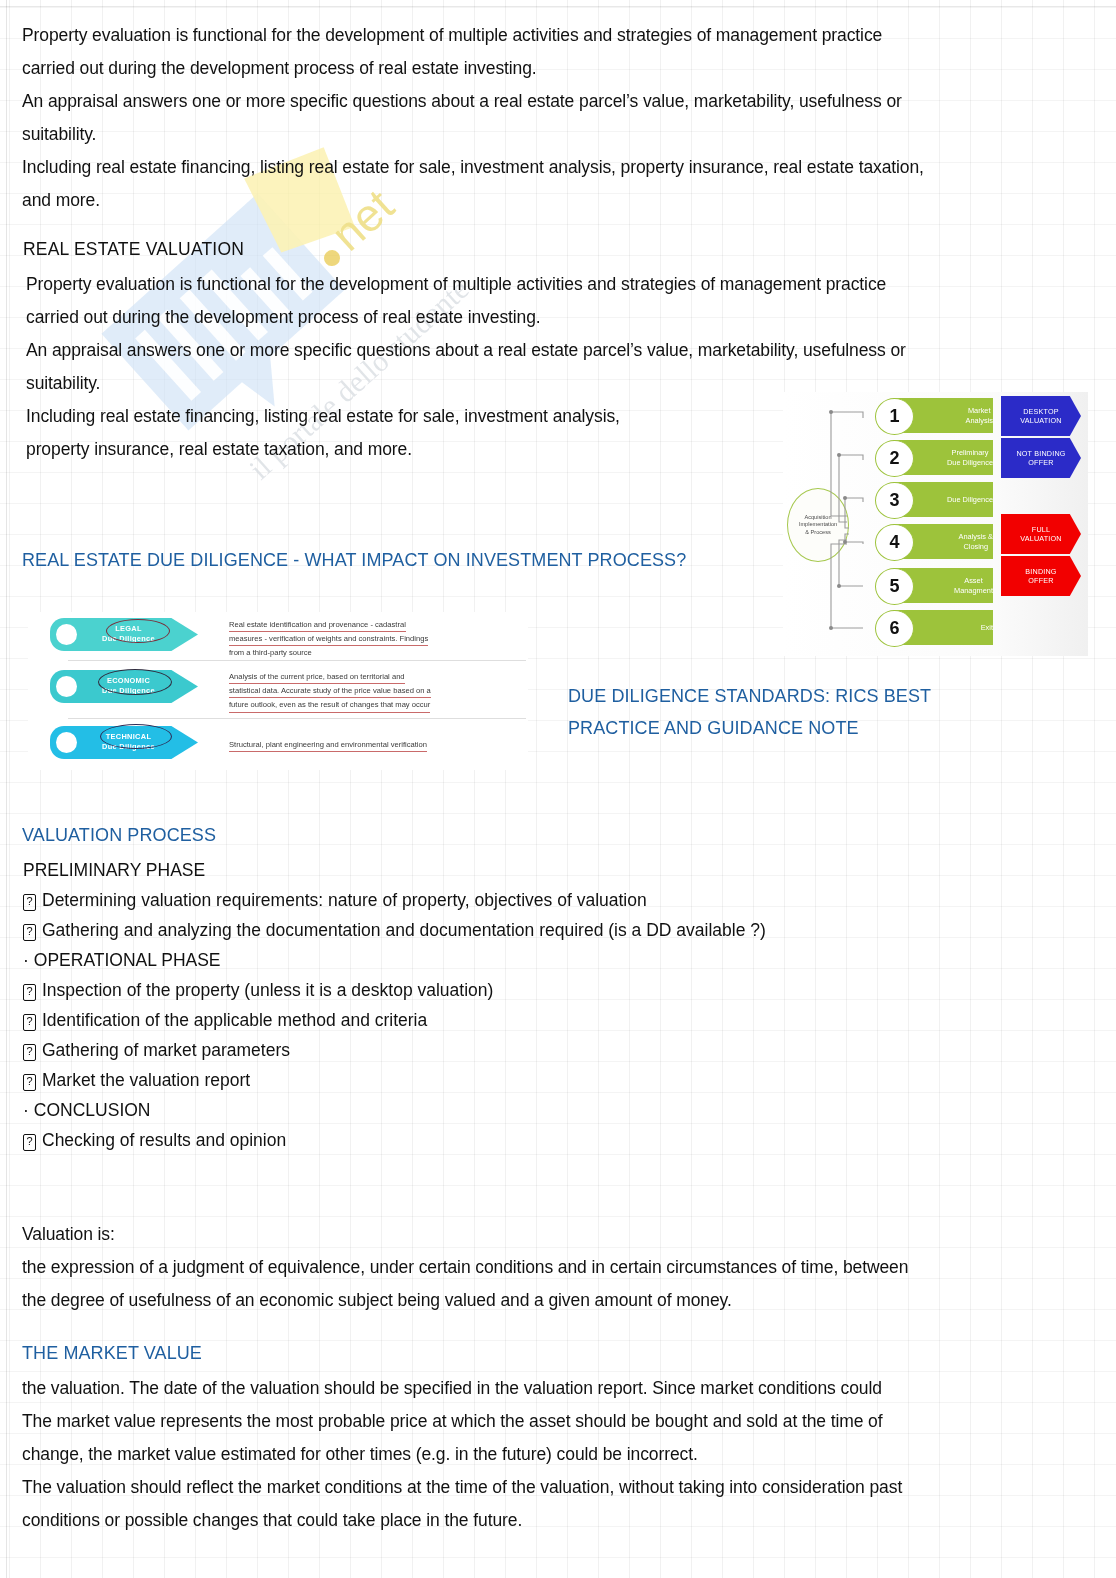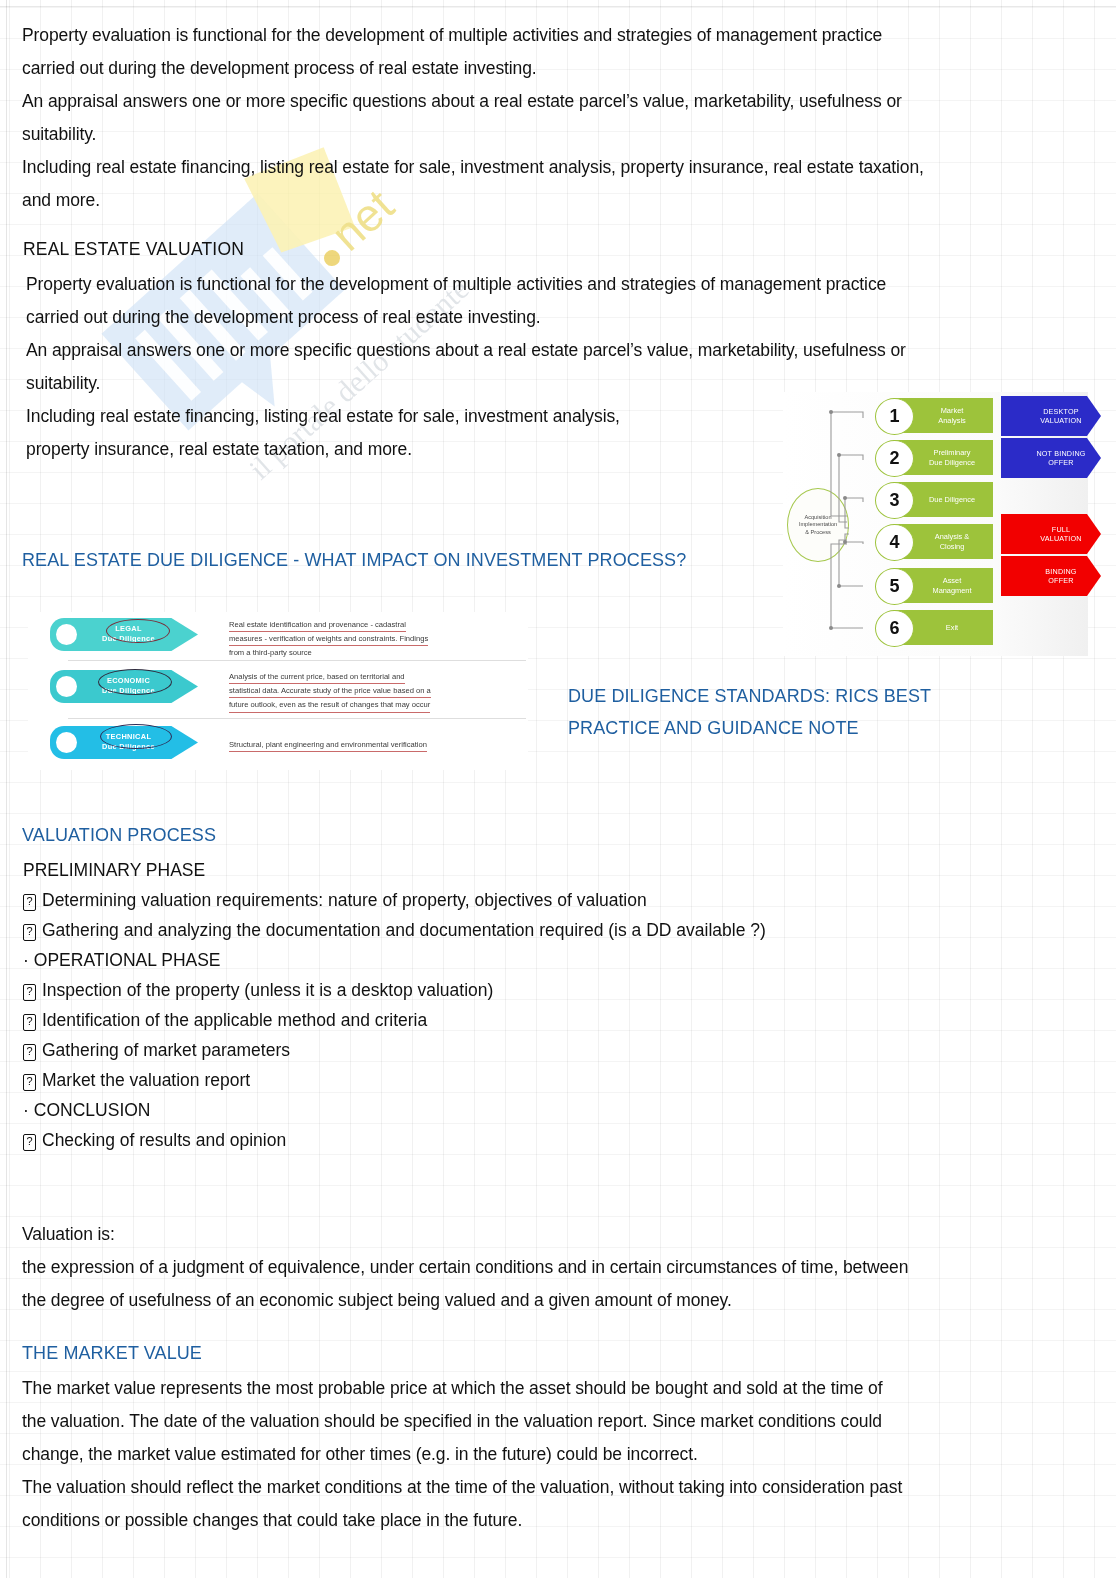--- a/index.html
+++ b/index.html
@@ -129,21 +129,21 @@
     width: 118px;
     height: 35px;
   }
   .pd-bar {
     position: absolute;
     left: 18px; top: 0;
     width: 100px; height: 35px;
     background: #9DC33B;
     display: flex;
     align-items: center;
-    justify-content: center;
+    justify-content: flex-end;
     padding-left: 18px;
     box-sizing: border-box;
     text-align: center;
     color: #ffffff;
     font-size: 7.4px;
     line-height: 9.4px;
   }
   .pd-num {
     position: absolute;
     left: 0; top: 0;
@@ -165,21 +165,20 @@
     height: 40px;
     display: flex;
     align-items: center;
     justify-content: center;
     text-align: center;
     color: #ffffff;
     font-size: 7.2px;
     line-height: 9.2px;
     letter-spacing: 0.2px;
     clip-path: polygon(0 0, 86% 0, 100% 50%, 86% 100%, 0 100%);
-    padding-left: 20px;
   }
   .pd-tag.blue { background: #2B2BC8; }
   .pd-tag.red  { background: #F20000; }
 
   
   #dd-diagram {
     position: absolute;
     left: 28px;
     top: 612px;
     width: 500px;
@@ -515,21 +514,21 @@
 
     <div class="abs body-text" style="left:22px; top:1218px; width:1070px;">
       <div>Valuation is:</div>
       <div>the expression of a judgment of equivalence, under certain conditions and in certain circumstances of time, between</div>
       <div>the degree of usefulness of an economic subject being valued and a given amount of money.</div>
     </div>
 
     <div class="abs blue-head" style="left:22px; top:1338px;">THE MARKET VALUE</div>
 
     <div class="abs body-text" style="left:22px; top:1372px; width:1075px;">
+      <div>the valuation. The date of the valuation should be specified in the valuation report. Since market conditions could</div>
       <div>The market value represents the most probable price at which the asset should be bought and sold at the time of</div>
-      <div>the valuation. The date of the valuation should be specified in the valuation report. Since market conditions could</div>
       <div>change, the market value estimated for other times (e.g. in the future) could be incorrect.</div>
       <div>The valuation should reflect the market conditions at the time of the valuation, without taking into consideration past</div>
       <div>conditions or possible changes that could take place in the future.</div>
     </div>
 
   </div>
 </div>
 
 </body></html>

